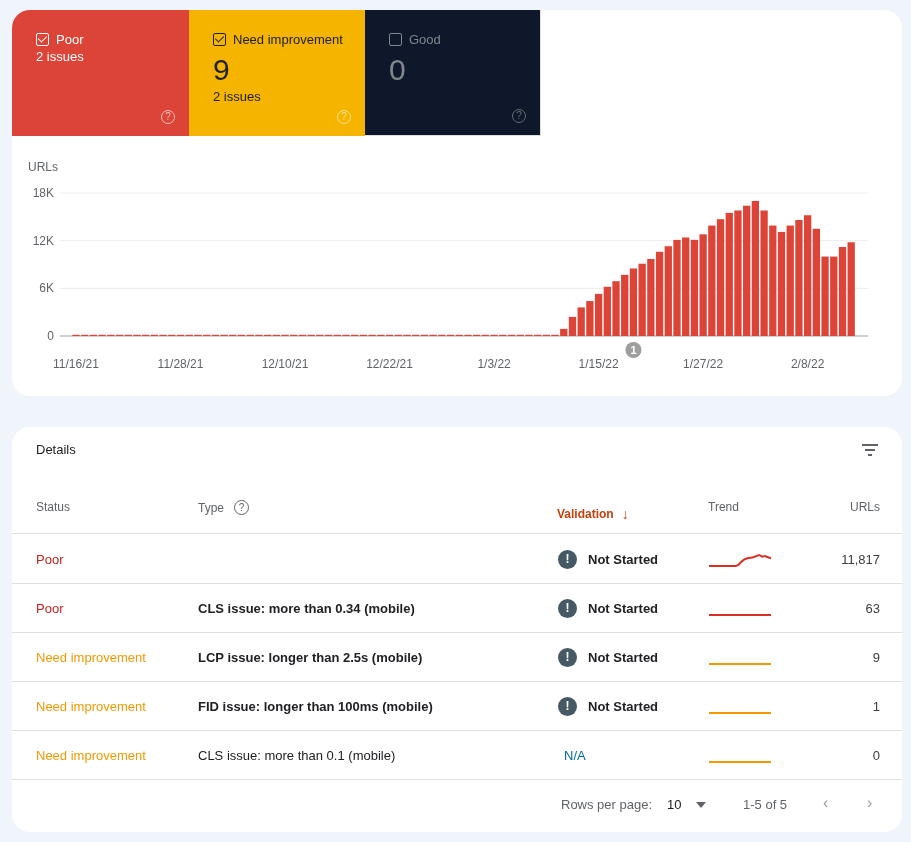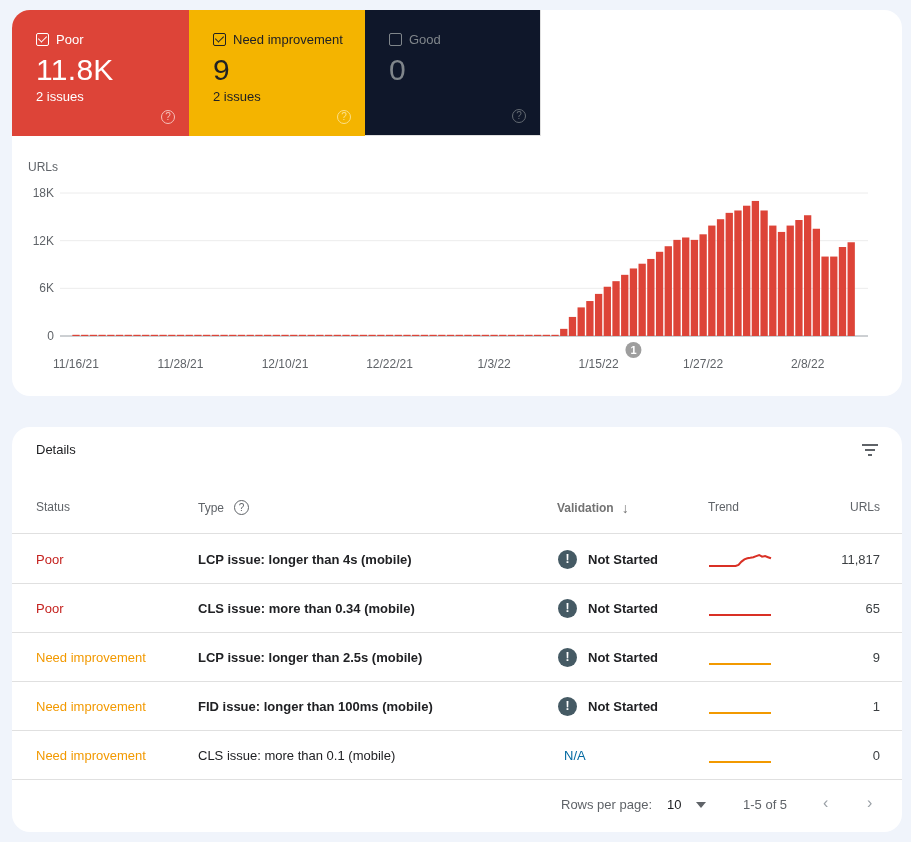--- a/index.html
+++ b/index.html
@@ -29,21 +29,21 @@
 
   
   #chart { position: absolute; left: 0; top: 145px; width: 890px; height: 230px; }
   #chart text { font-family: "Liberation Sans", sans-serif; font-size: 12px; fill: #5f6368; }
 
   
   .details-title { position: absolute; left: 24px; top: 15px; font-size: 13px; color: #202124; }
   .filter-icon { position: absolute; right: 22px; top: 14px; width: 20px; height: 16px; cursor: pointer; }
   .thead { position: absolute; left: 0; top: 60px; width: 890px; height: 47px; border-bottom: 1px solid #e0e0e0; font-size: 12px; color: #5f6368; }
   .th { position: absolute; top: 13px; display: flex; align-items: center; }
-  .th.validation { color: #737373; font-weight: bold; }
+  .th.validation { color: #c2410c; font-weight: bold; margin-top: 6px; }
   .th .qicon { width: 15px; height: 15px; border: 1.3px solid #5f6368; border-radius: 50%; font-size: 10px; line-height: 13px; text-align: center; margin-left: 10px; color: #5f6368; }
   .th .arrow { margin-left: 8px; font-size: 14px; font-weight: normal; }
   .row { position: absolute; left: 0; width: 890px; height: 49px; border-bottom: 1px solid #e0e0e0; font-size: 13px; cursor: pointer; }
   .cell { position: absolute; top: 0; height: 48px; display: flex; align-items: center; }
   .c-status { left: 24px; }
   .c-type { left: 186px; color: #202124; }
   .c-type.bold { font-weight: bold; }
   .c-val { left: 546px; }
   .c-trend { left: 696px; }
   .c-urls { right: 22px; color: #3c4043; }
@@ -65,21 +65,20 @@
 </head>
 <body>
 
 <div class="card" id="summary-card">
   <div class="tiles">
     <div class="tile poor">
       <div class="tile-head">
         <span class="cb checked"></span>
         <span>Poor</span>
       </div>
-      <div class="tile-value">11.8K</div>
       <div class="tile-sub">2 issues</div>
       <div class="help">?</div>
     </div>
     <div class="tile ni">
       <div class="tile-head">
         <span class="cb checked"></span>
         <span>Need improvement</span>
       </div>
       <div class="tile-value">9</div>
       <div class="tile-sub">2 issues</div>
@@ -243,21 +242,20 @@
       <span>Trend</span>
     </div>
     <div class="th" style="right:22px">
       <span>URLs</span>
     </div>
   </div>
 
   <div id="rows">
       <div class="row" style="top: 108px;">
       <div class="cell c-status status-poor">Poor</div>
-      <div class="cell c-type bold">LCP issue: longer than 4s (mobile)</div>
       <div class="cell c-val">
           <span class="val-icon">!</span>
                  <span class="val-text">Not Started</span>
         </div>
       <div class="cell c-trend">
         <svg width="66" height="20">
             <polyline points="1.0,17.0 4.0,17.0 6.9,17.0 9.9,17.0 12.8,17.0 15.8,17.0 18.7,17.0 21.7,17.0 24.6,17.0 27.6,17.0 30.5,15.9 33.5,12.6 36.4,10.4 39.4,9.3 42.3,8.8 45.3,8.2 48.2,7.1 51.2,6.0 54.1,7.7 57.1,7.1 60.0,8.2 63.0,9.3" fill="none" stroke="#d93025" stroke-width="2"></polyline>
           </svg>
       </div>
       <div class="cell c-urls">11,817</div>
@@ -267,21 +265,21 @@
       <div class="cell c-type bold">CLS issue: more than 0.34 (mobile)</div>
       <div class="cell c-val">
           <span class="val-icon">!</span>
                  <span class="val-text">Not Started</span>
         </div>
       <div class="cell c-trend">
         <svg width="66" height="20">
             <polyline points="1.0,17.0 63.0,17.0" fill="none" stroke="#d93025" stroke-width="2"></polyline>
           </svg>
       </div>
-      <div class="cell c-urls">65</div>
+      <div class="cell c-urls">63</div>
       </div>
       <div class="row" style="top: 206px;">
       <div class="cell c-status status-ni">Need improvement</div>
       <div class="cell c-type bold">LCP issue: longer than 2.5s (mobile)</div>
       <div class="cell c-val">
           <span class="val-icon">!</span>
                  <span class="val-text">Not Started</span>
         </div>
       <div class="cell c-trend">
         <svg width="66" height="20">

